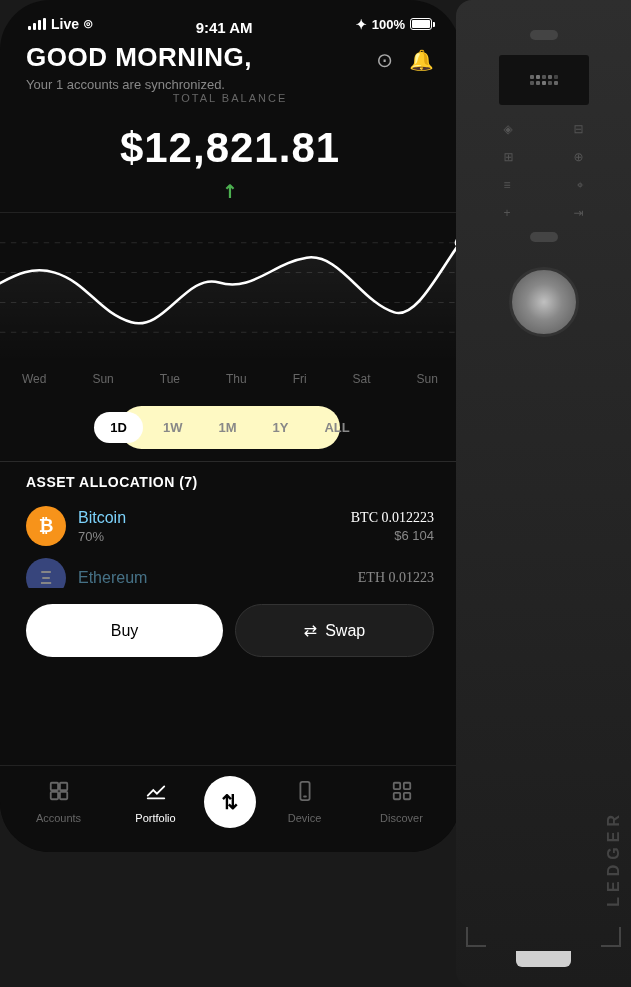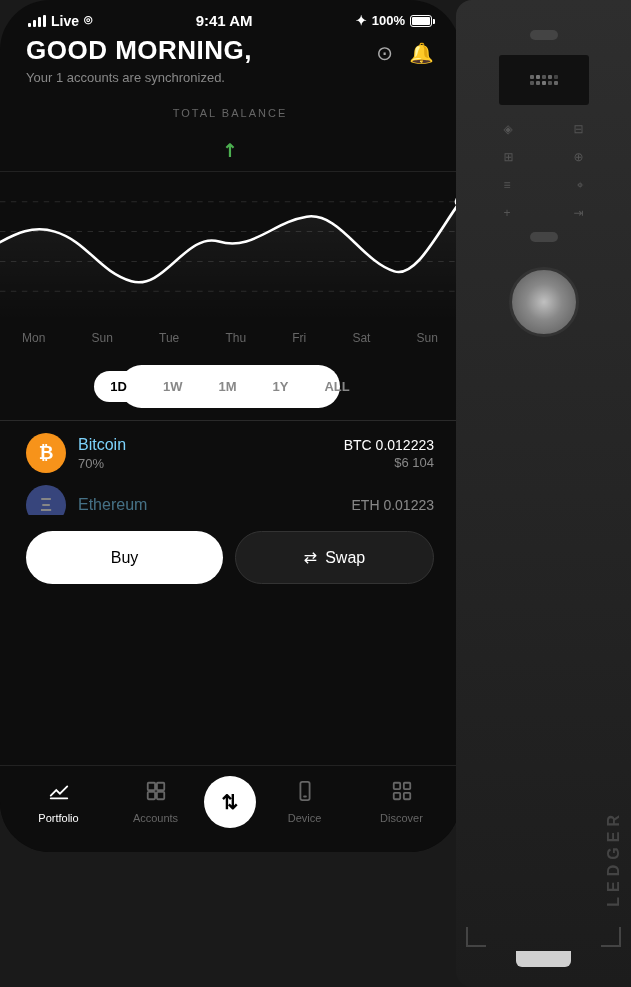--- a/index.html
+++ b/index.html
@@ -28,21 +28,21 @@
     .status-bar {
       display: flex;
       justify-content: space-between;
       align-items: center;
       padding: 12px 28px 6px;
       color: #fff;
       font-size: 14px;
       font-weight: 600;
     }
     .status-left { display: flex; align-items: center; gap: 5px; }
-    .status-center { font-weight: 600; font-size: 15px; }
+    .status-center { font-weight: 600; font-size: 15px; margin-top: 7px; }
     .status-right { display: flex; align-items: center; gap: 5px; font-size: 13px; }
 
     
     .signal-bars {
       display: flex; align-items: flex-end; gap: 2px; height: 12px;
     }
     .signal-bars span {
       width: 3px; background: #fff; border-radius: 1px;
     }
     .signal-bars span:nth-child(1) { height: 4px; }
@@ -70,21 +70,21 @@
     
     .main-content {
       padding: 0 22px;
     }
 
     
     .header {
       display: flex;
       justify-content: space-between;
       align-items: flex-start;
-      margin-bottom: 22px;
+      margin-bottom: 0;
       padding: 0 4px;
     }
     .greeting {
       color: #fff;
       font-size: 26px;
       font-weight: 700;
       letter-spacing: 0.5px;
     }
     .subtitle {
       color: #888;
@@ -152,21 +152,21 @@
       color: #666;
       font-size: 12px;
     }
 
     
     .period-selector {
       display: flex;
       justify-content: center;
       gap: 4px;
       margin: 10px 0;
-      background: #ffffff;
+      background: #fef9c3;
       border-radius: 30px;
       padding: 6px;
       width: 220px;
       margin-left: auto;
       margin-right: auto;
     }
     .period-btn {
       padding: 8px 16px;
       border-radius: 24px;
       font-size: 13px;
@@ -232,20 +232,21 @@
       font-size: 13px;
       margin-top: 2px;
     }
     .asset-right {
       text-align: right;
     }
     .asset-amount {
       color: #fff;
       font-size: 14px;
       font-weight: 500;
+      font-family: Liberation Serif, serif;
     }
     .asset-value {
       color: #888;
       font-size: 13px;
       margin-top: 2px;
     }
 
     
     .bottom-buttons {
       display: flex;
@@ -370,20 +371,21 @@
         <div class="subtitle">Your 1 accounts are synchronized.</div>
       </div>
       <div class="header-icons">
         <span class="header-icon">⊙</span>
         <span class="header-icon">🔔</span>
       </div>
     </div>
 
     <div class="balance-section">
       <div class="balance-label">TOTAL BALANCE</div>
+      <div class="balance-amount">$12,821.81</div>
       <div class="balance-change">
         <span class="balance-arrow">↗</span>
       </div>
     </div>
   </div>
 
   <div class="chart-container">
     <svg class="chart-svg" viewBox="0 0 460 150" preserveAspectRatio="none">
 
       <line x1="0" y1="30" x2="460" y2="30" stroke="#2a2a2a" stroke-width="1" stroke-dasharray="5,5"></line>
@@ -399,40 +401,41 @@
       <defs>
         <linearGradient id="chartGrad" x1="0" y1="0" x2="0" y2="1">
           <stop offset="0%" stop-color="white" stop-opacity="0.4"></stop>
           <stop offset="100%" stop-color="white" stop-opacity="0"></stop>
         </linearGradient>
       </defs>
     </svg>
   </div>
 
   <div class="time-axis">
-    <span>Mon</span>
+    <span>Wed</span>
     <span>Sun</span>
     <span>Tue</span>
     <span>Thu</span>
     <span>Fri</span>
     <span>Sat</span>
     <span>Sun</span>
   </div>
 
   <div class="period-selector">
     <button class="period-btn active">1D</button>
     <button class="period-btn">1W</button>
     <button class="period-btn">1M</button>
     <button class="period-btn">1Y</button>
     <button class="period-btn">ALL</button>
   </div>
 
   <div class="divider"></div>
 
   <div class="main-content">
+    <div class="section-title">ASSET ALLOCATION (7)</div>
 
     <div class="asset-item">
       <div class="asset-left">
         <div class="asset-icon" style="background:#F7931A;">₿</div>
         <div>
           <div class="asset-name">Bitcoin</div>
           <div class="asset-percent">70%</div>
         </div>
       </div>
       <div class="asset-right">
@@ -460,39 +463,39 @@
     <div class="bottom-buttons">
       <button class="btn-buy">Buy</button>
       <button class="btn-swap">
         <span>⇄</span>
         <span>Swap</span>
       </button>
     </div>
   </div>
 
   <div class="bottom-nav">
-    <div class="nav-item active">
-      <div class="nav-icon">
-        <svg width="22" height="22" viewBox="0 0 24 24" fill="none" stroke="white" stroke-width="2" stroke-linecap="round">
-          <polyline points="3,17 9,11 13,15 21,7"></polyline>
-          <line x1="3" y1="20" x2="21" y2="20"></line>
-        </svg>
-      </div>
-      <div class="nav-label" style="color:#fff;">Portfolio</div>
-    </div>
     <div class="nav-item">
       <div class="nav-icon">
         <svg width="22" height="22" viewBox="0 0 24 24" fill="none" stroke="#666" stroke-width="2" stroke-linecap="round">
           <rect x="3" y="3" width="8" height="8" rx="1"></rect>
           <rect x="3" y="13" width="8" height="8" rx="1"></rect>
           <rect x="13" y="3" width="8" height="8" rx="1"></rect>
           <rect x="13" y="13" width="8" height="8" rx="1"></rect>
         </svg>
       </div>
       <div class="nav-label">Accounts</div>
+    </div>
+    <div class="nav-item active">
+      <div class="nav-icon">
+        <svg width="22" height="22" viewBox="0 0 24 24" fill="none" stroke="white" stroke-width="2" stroke-linecap="round">
+          <polyline points="3,17 9,11 13,15 21,7"></polyline>
+          <line x1="3" y1="20" x2="21" y2="20"></line>
+        </svg>
+      </div>
+      <div class="nav-label" style="color:#fff;">Portfolio</div>
     </div>
     <div class="nav-center">
       <span class="nav-center-icon">⇅</span>
     </div>
     <div class="nav-item">
       <div class="nav-icon">
         <svg width="22" height="22" viewBox="0 0 24 24" fill="none" stroke="#666" stroke-width="2" stroke-linecap="round">
           <rect x="7" y="2" width="10" height="20" rx="2"></rect>
           <line x1="11" y1="18" x2="13" y2="18"></line>
         </svg>

